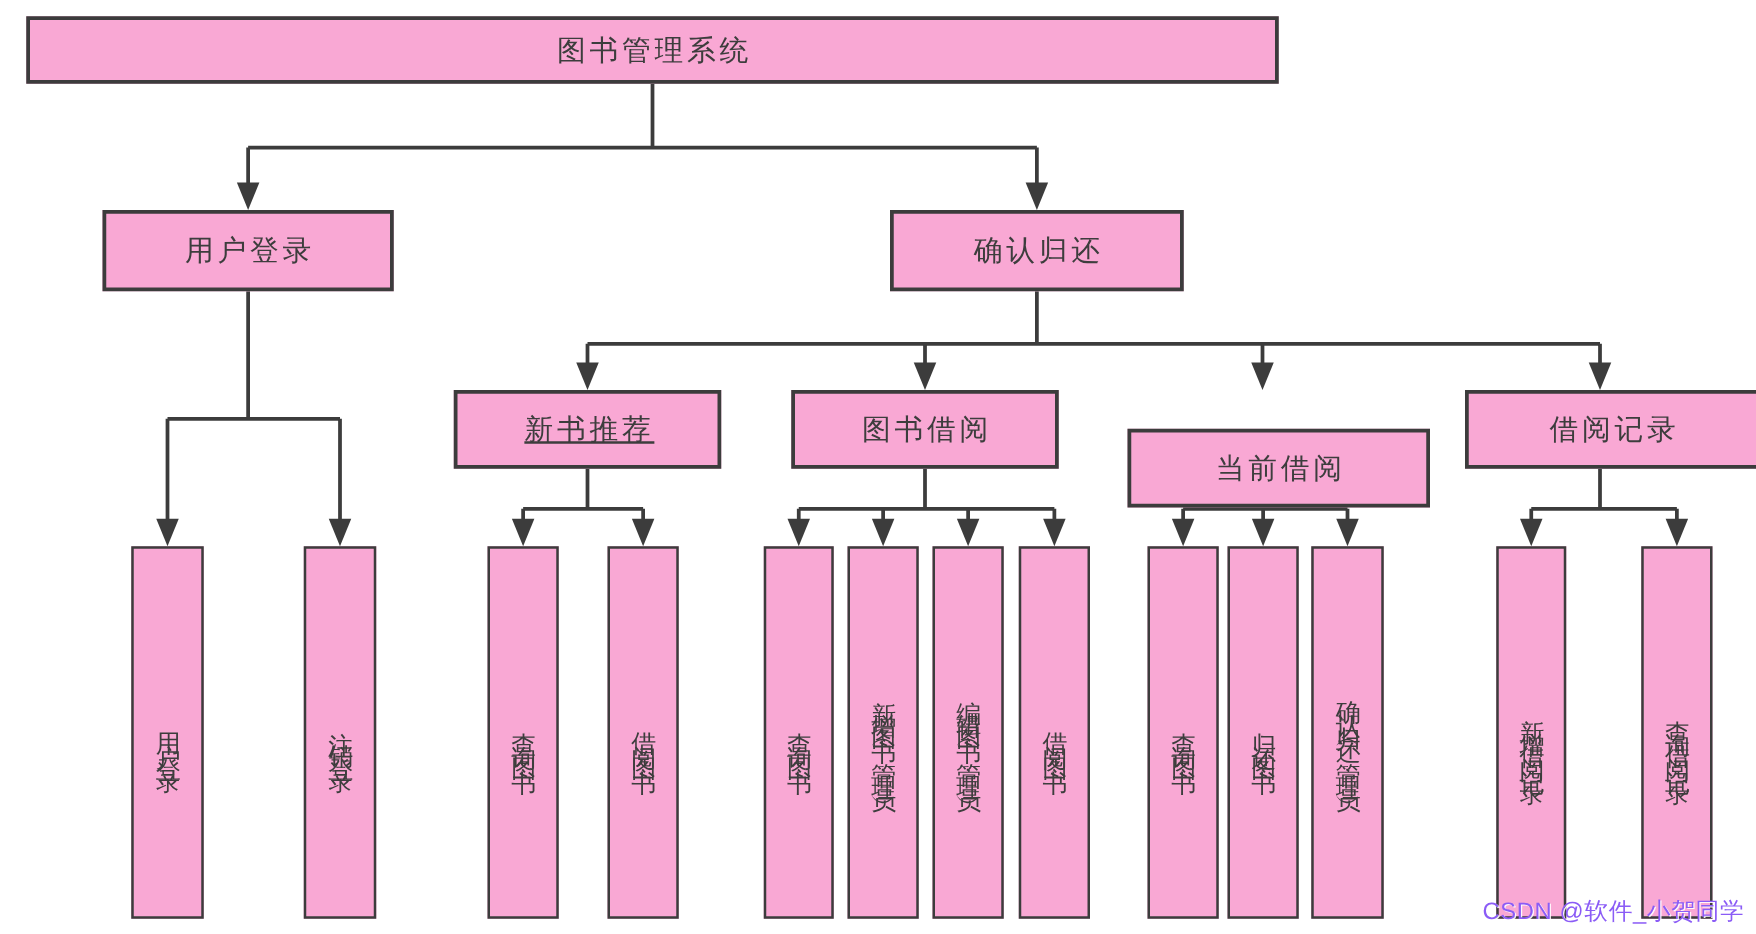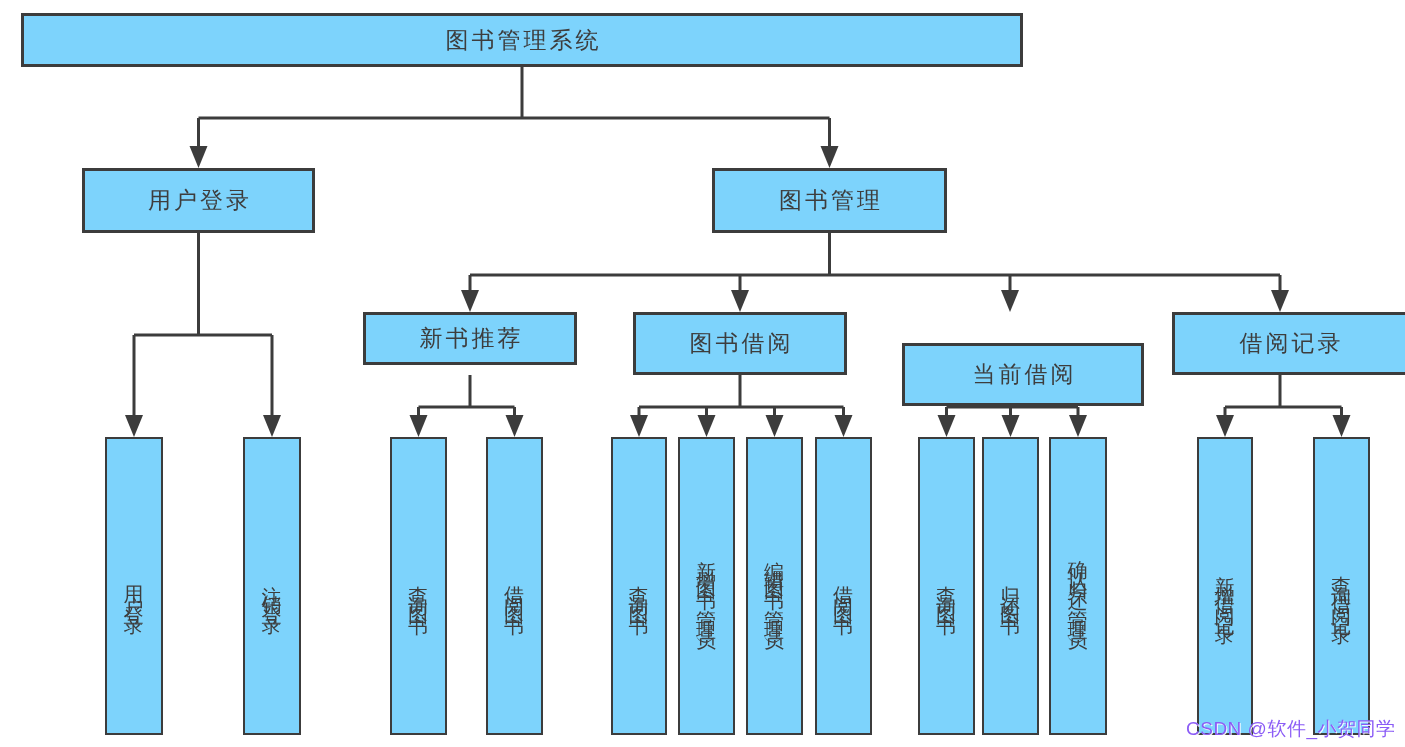--- a/index.html
+++ b/index.html
@@ -3,40 +3,40 @@
 <meta charset="utf-8">
 <style>
   html, body { margin: 0; padding: 0; background: #ffffff; }
   body {
     width: 1405px; height: 747px; position: relative; overflow: hidden;
     font-family: "Liberation Sans", "DejaVu Sans", sans-serif;
   }
   .canvas { position: absolute; inset: 0; }
   .connectors { position: absolute; left: 0; top: 0; z-index: 1; }
   .box {
-    position: absolute; box-sizing: border-box; background: #7dd3fc;
+    position: absolute; box-sizing: border-box; background: #f9a8d4;
     border: 3px solid #3c3c3c; color: #3d3d3d;
     display: flex; align-items: center; justify-content: center;
     z-index: 2;
   }
   .hlabel {
     font-size: 23px; letter-spacing: 3px; padding-left: 3px;
     white-space: nowrap; color: #3d3d3d;
   }
   .leaf { border-width: 2.5px; }
   .vlabel {
     writing-mode: vertical-rl; text-orientation: mixed;
     font-size: 20px; letter-spacing: 10px; line-height: 1;
     margin-top: 8px; color: #3d3d3d; white-space: nowrap;
   }
   
   #n-root   { left: 21px;  top: 13px;  width: 1002px; height: 54px; }
   #n-ul     { left: 82px;  top: 168px; width: 233px;  height: 65px; }
   #n-bm     { left: 712px; top: 168px; width: 235px;  height: 65px; }
-  #n-rec    { left: 363px; top: 312px; width: 214px;  height: 53px; }
+  #n-rec    { left: 363px; top: 312px; width: 214px;  height: 63px; text-decoration: underline; }
   #n-bb     { left: 633px; top: 312px; width: 214px;  height: 63px; }
   #n-cb     { left: 902px; top: 312px; width: 242px;  height: 63px; margin-top: 31px; }
   #n-br     { left: 1172px;top: 312px; width: 236px;  height: 63px; }
   .leaf     { top: 437px; height: 298px; }
   #l-login  { left: 105px;  width: 58px; }
   #l-logout { left: 243px;  width: 58px; }
   #l-rq     { left: 390px;  width: 57px; }
   #l-rb     { left: 486px;  width: 57px; }
   #l-bq     { left: 611px;  width: 56px; }
   #l-ba     { left: 678px;  width: 57px; }
@@ -93,21 +93,21 @@
   </svg>
 
   <div class="box" id="n-root">
     <span class="hlabel">图书管理系统</span>
   </div>
 
   <div class="box" id="n-ul">
     <span class="hlabel">用户登录</span>
   </div>
   <div class="box" id="n-bm">
-    <span class="hlabel">图书管理</span>
+    <span class="hlabel">确认归还</span>
   </div>
 
   <div class="box" id="n-rec">
     <span class="hlabel">新书推荐</span>
   </div>
   <div class="box" id="n-bb">
     <span class="hlabel">图书借阅</span>
   </div>
   <div class="box" id="n-cb">
     <span class="hlabel">当前借阅</span>

